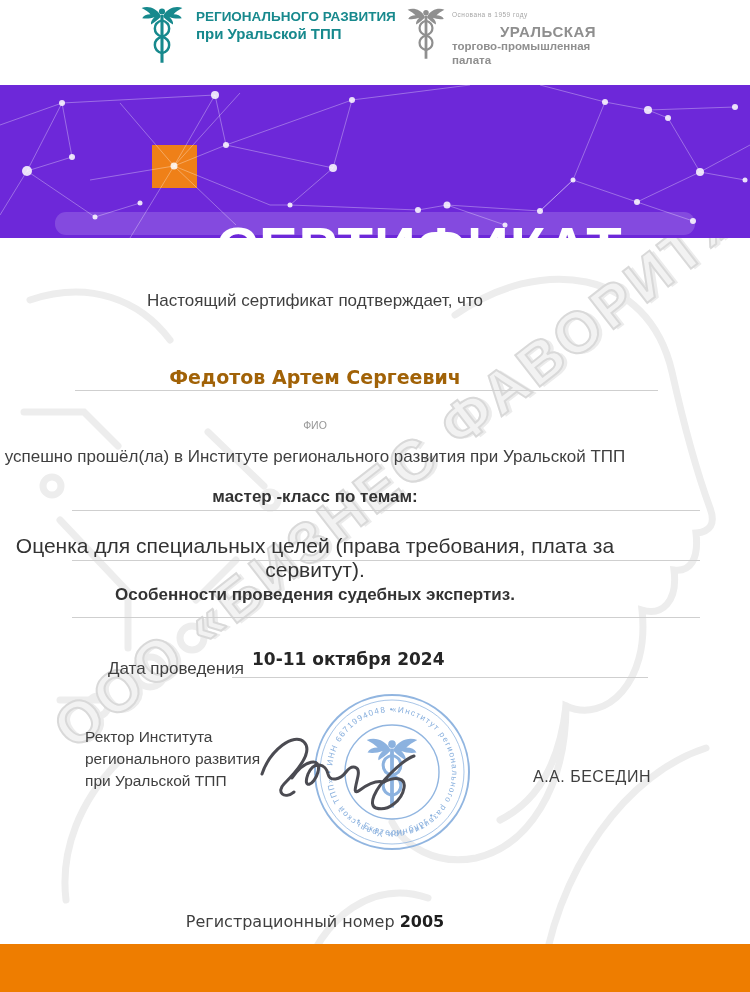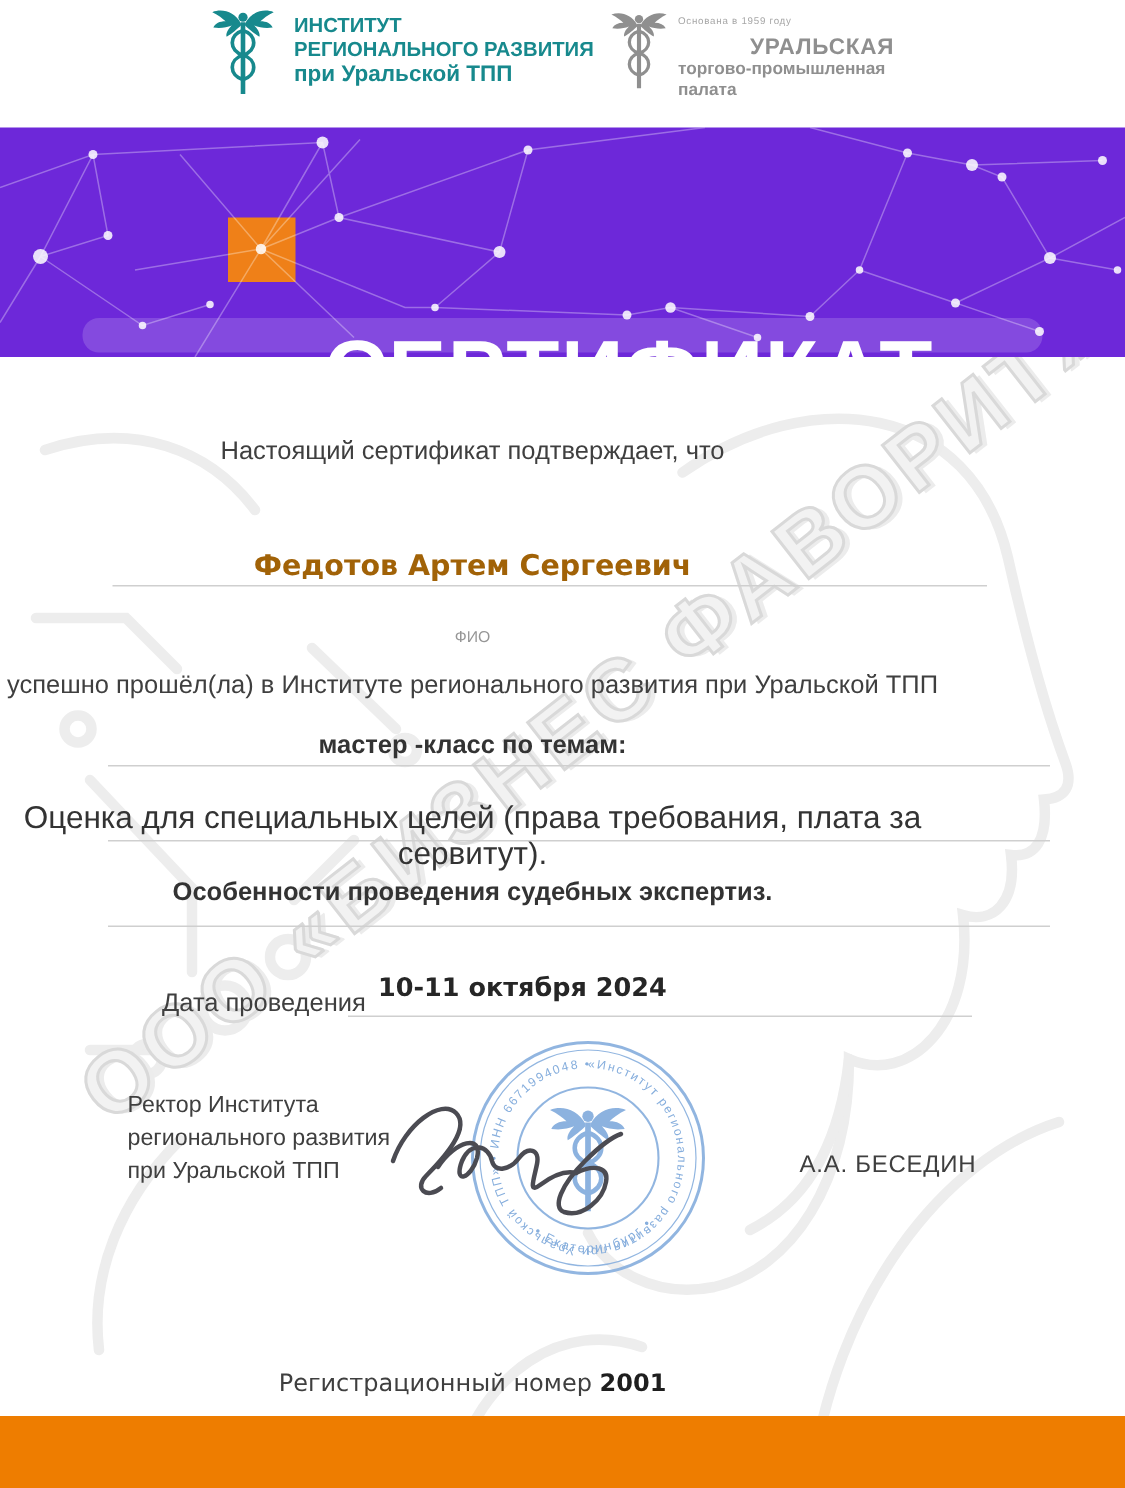--- a/index.html
+++ b/index.html
@@ -102,21 +102,20 @@
       <path d="M120,760 C80,800 60,850 66,900"></path>
     </g>
   </svg>
 
   <div class="abs watermark">ООО «БИЗНЕС ФАВОРИТ»</div>
 
   <svg class="abs hdr-icon-left" viewBox="0 0 64 88">
       <use href="#caduceus"></use>
     </svg>
   <div class="abs hdr-text-left">
-    <span class="l1">ИНСТИТУТ</span>
     <span class="l2">РЕГИОНАЛЬНОГО РАЗВИТИЯ</span>
     <span class="l3">при Уральской ТПП</span>
   </div>
 
   <svg class="abs hdr-icon-right" viewBox="0 0 64 88">
       <use href="#caduceus"></use>
     </svg>
   <div class="abs hdr-text-right">
     <span class="founded">Основана в 1959 году</span>
     <span class="l1">УРАЛЬСКАЯ</span>
@@ -215,18 +214,18 @@
       <path d="M6,58 C14,34 38,16 48,26 C58,36 40,56 28,68 C20,76 28,84 38,76"></path>
       <path d="M36,62 C48,44 66,40 62,56 C58,70 46,74 52,58 C58,44 70,48 72,58 C74,66 84,64 90,56 C96,48 104,50 102,60 C100,70 96,80 104,74 C112,68 120,64 128,66"></path>
       <path d="M128,66 C140,60 150,62 148,72 C146,84 132,96 120,92 C112,89 118,74 134,58 C144,48 152,42 158,40"></path>
     </g>
   </svg>
 
   <div class="abs signer content">А.А. БЕСЕДИН</div>
 
   <div class="abs center reg content">
     <span>Регистрационный номер </span>
-    <b>2001</b>
+    <b>2005</b>
   </div>
 
   <div class="abs footer-bar"></div>
 
 </div>
 
 </body></html>

